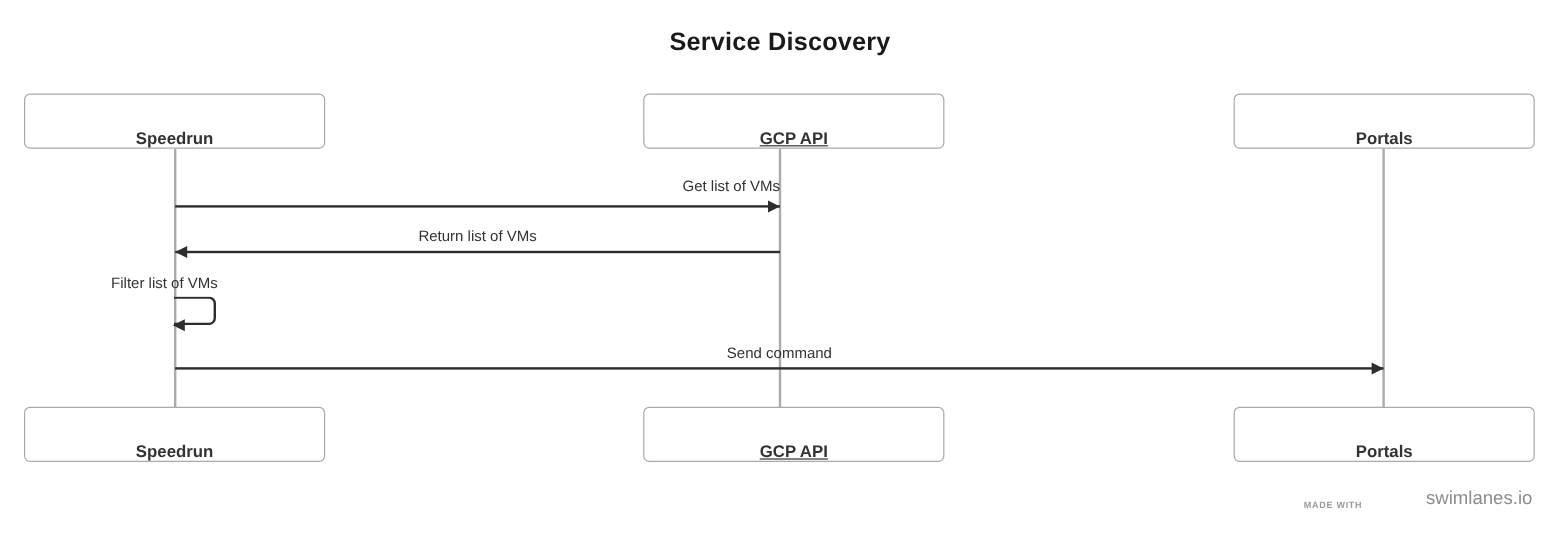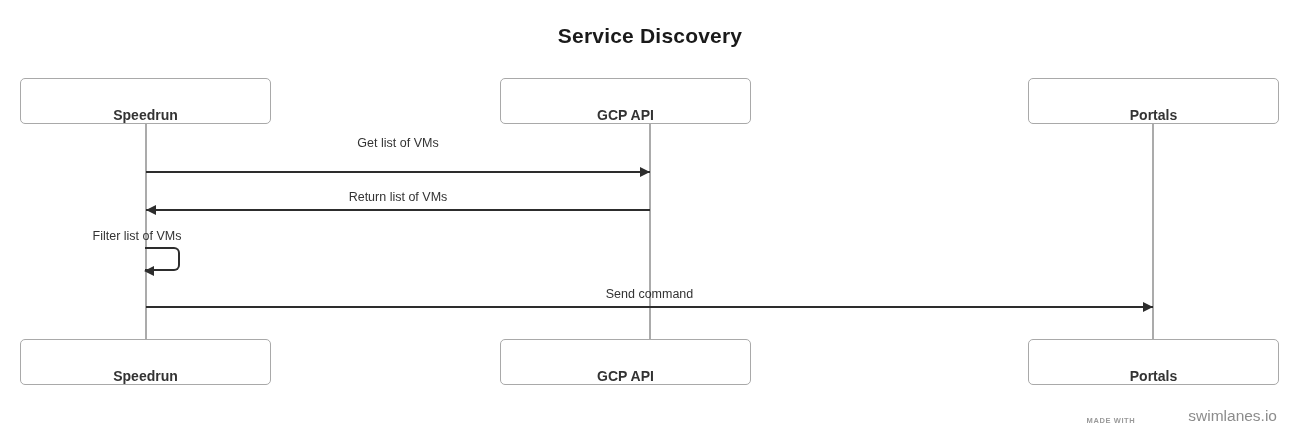--- a/index.html
+++ b/index.html
@@ -56,21 +56,21 @@
     display:flex;
     align-items:flex-end;
     justify-content:center;
     font-size:14px;
     font-weight:bold;
     color:var(--text);
   }
   .row-top{top:78px;}
   .row-bottom{top:339px;}
   .col-speedrun{left:20px;}
-  .col-gcp{left:500px;}
+  .col-gcp{left:536px;text-decoration:underline;}
   .col-portals{left:1028px;}
   
   .msg-line{
     position:absolute;
     height:2px;
     background:var(--line);
   }
   .line-1{left:146px;width:504px;top:171px;}
   .line-2{left:146px;width:504px;top:209px;}
   .line-4{left:146px;width:1007px;top:306px;}
@@ -91,21 +91,21 @@
     border-right:10px solid var(--line);
   }
   
   .msg-label{
     position:absolute;
     font-size:12.5px;
     color:var(--text);
     text-align:center;
     white-space:nowrap;
   }
-  .label-1{left:146px;width:504px;top:136px;}
+  .label-1{left:146px;width:504px;top:148px;text-align:right;}
   .label-2{left:146px;width:504px;top:190px;}
   .label-3{left:57px;width:160px;top:229px;}
   .label-4{left:146px;width:1007px;top:287px;}
   
   .self-loop{
     position:absolute;
     left:145px;top:247px;
     width:35px;height:24px;
     border-top:2px solid var(--line);
     border-right:2px solid var(--line);

